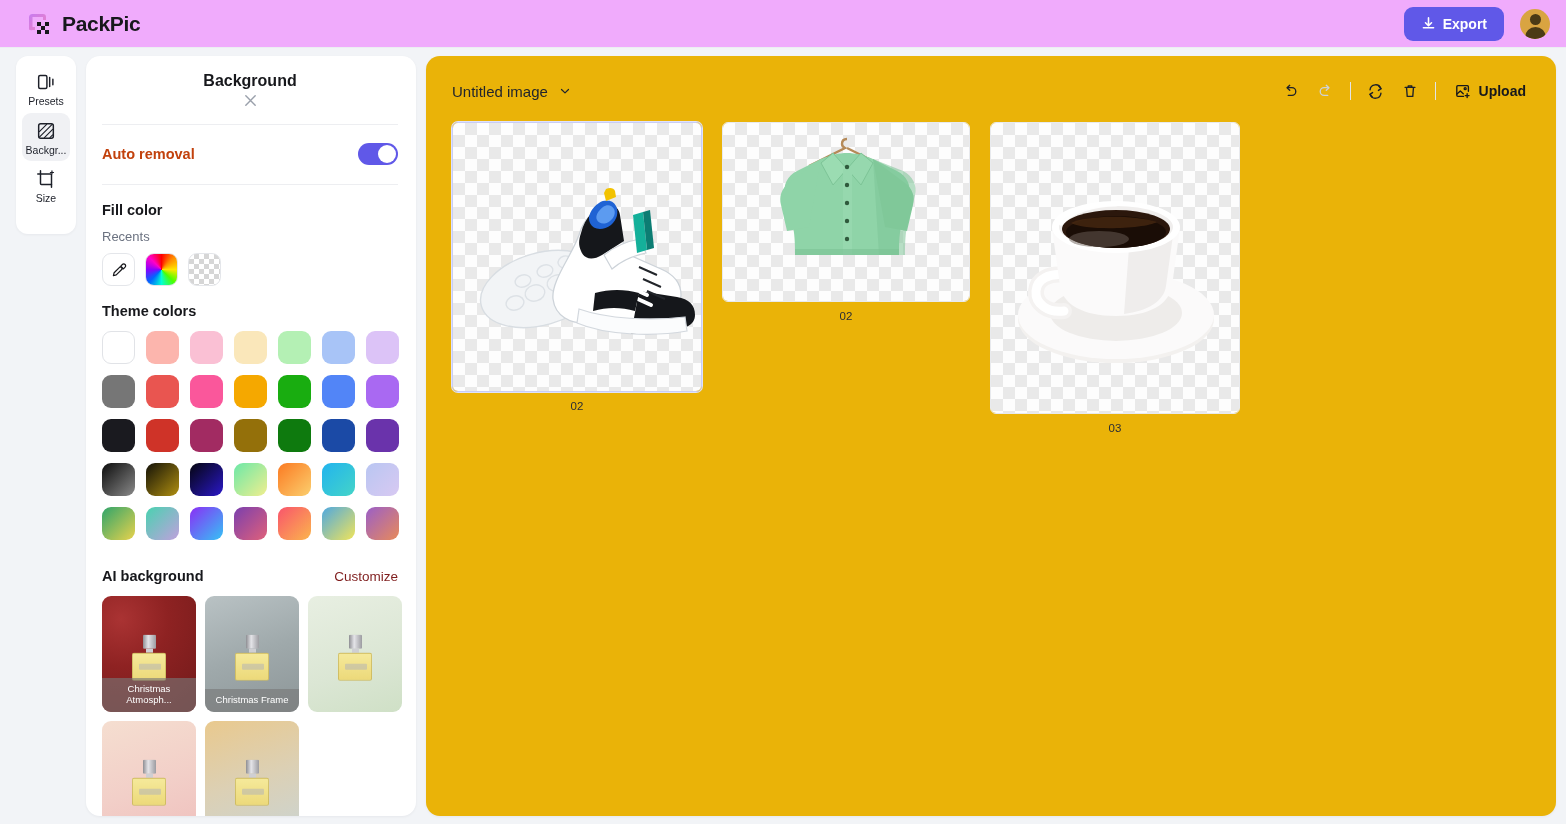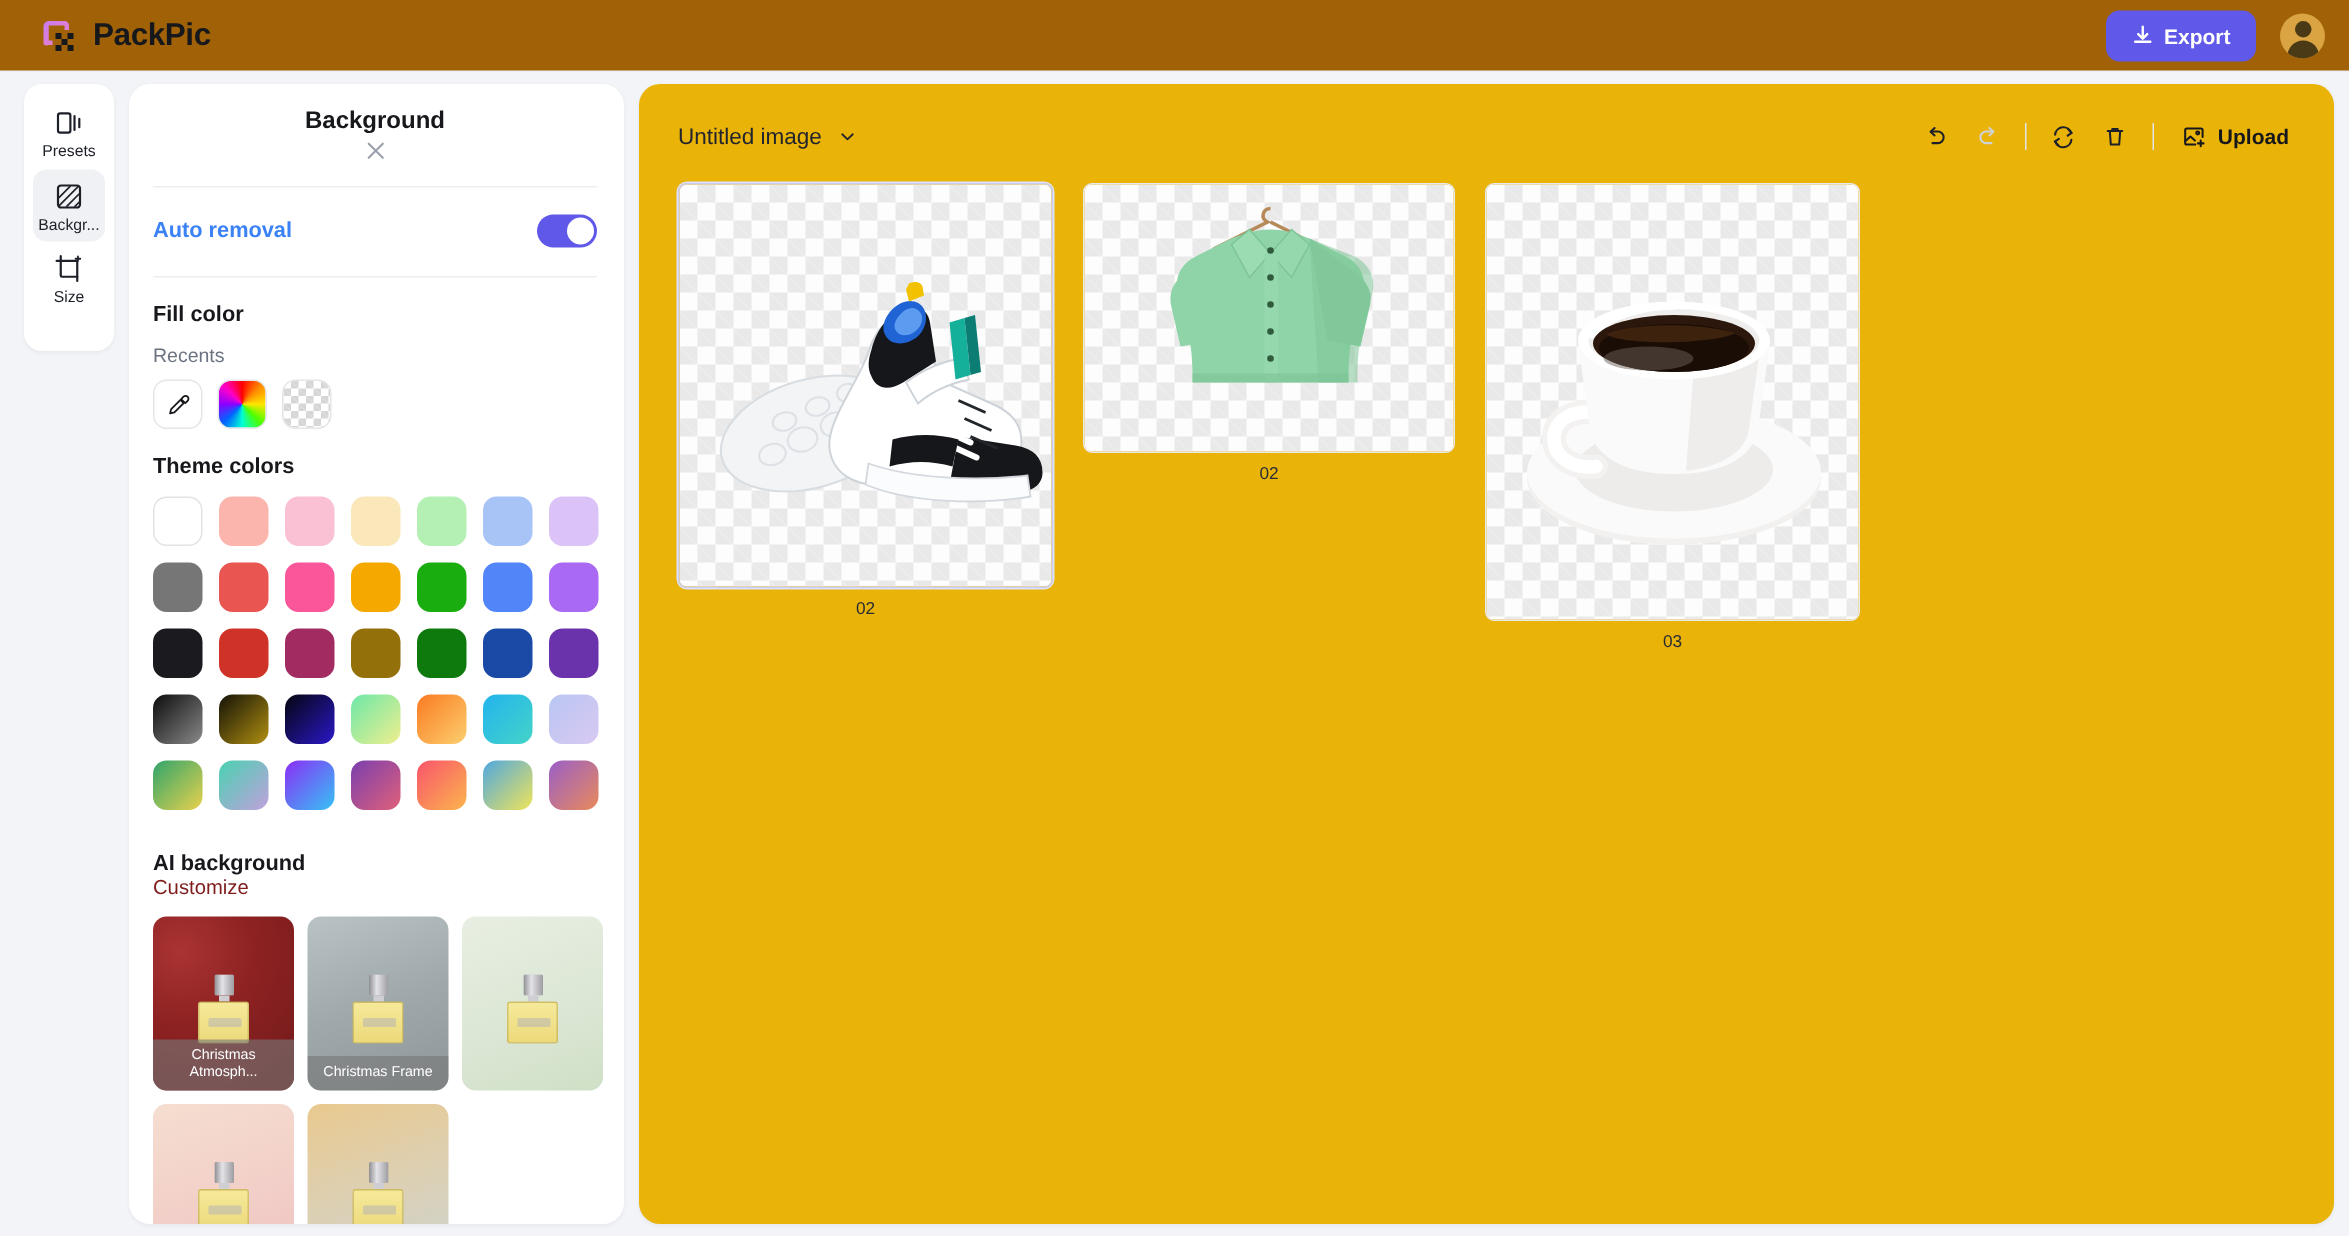--- a/index.html
+++ b/index.html
@@ -6,21 +6,21 @@
   html, body {
     width: 1566px; height: 824px;
     font-family: "Liberation Sans", sans-serif;
     background: #f2f4f7;
     overflow: hidden;
   }
 
   
   .topbar {
     height: 48px; width: 100%;
-    background: #a16207;
+    background: #f0abfc;
     display: flex; align-items: center;
     padding: 0 16px 0 26px;
     border-bottom: 1px solid #eceef2;
     position: relative;
   }
   .brand { display: flex; align-items: center; gap: 10px; }
   .brand-logo { width: 26px; height: 26px; position: relative; }
   .brand-name {
     font-size: 21px; font-weight: bold; color: #17181c; letter-spacing: -0.3px;
   }
@@ -101,21 +101,21 @@
   .close-x {
     width: 20px; height: 20px; cursor: pointer; color: #9aa0ab;
     display: flex; align-items: center; justify-content: center;
   }
   .divider { height: 1px; background: #edeef1; margin: 0 0 0 0; }
 
   .row-toggle {
     display: flex; align-items: center; justify-content: space-between;
     padding: 18px 0 19px;
   }
-  .row-label { font-size: 14.5px; font-weight: bold; color: #3b82f6; }
+  .row-label { font-size: 14.5px; font-weight: bold; color: #c2410c; }
   .switch {
     width: 40px; height: 22px; border-radius: 11px;
     background: #6058e8; position: relative; cursor: pointer; flex-shrink: 0;
   }
   .switch .knob {
     position: absolute; width: 18px; height: 18px; border-radius: 50%;
     background: #fff; top: 2px; right: 2px;
   }
 
   .sec-title { font-size: 14.5px; font-weight: bold; color: #17181c; margin: 17px 0 0; }
@@ -144,21 +144,20 @@
     gap: 11px 11px; margin-top: 12px;
   }
   .sw {
     width: 33px; height: 33px; border-radius: 9px; cursor: pointer;
   }
   .sw.white { border: 1px solid #e1e3e7; }
 
   .ai-head {
     display: flex; align-items: baseline; justify-content: space-between;
     margin-top: 28px;
-    flex-direction: column;
   }
   .ai-title { font-size: 14.5px; font-weight: bold; color: #17181c; }
   .ai-link { font-size: 13.5px; color: #7f1d1d; cursor: pointer; }
 
   .ai-grid {
     display: grid; grid-template-columns: repeat(3, 94px);
     gap: 9px; margin-top: 12px;
   }
   .ai-card {
     width: 94px; height: 116px; border-radius: 9px;

